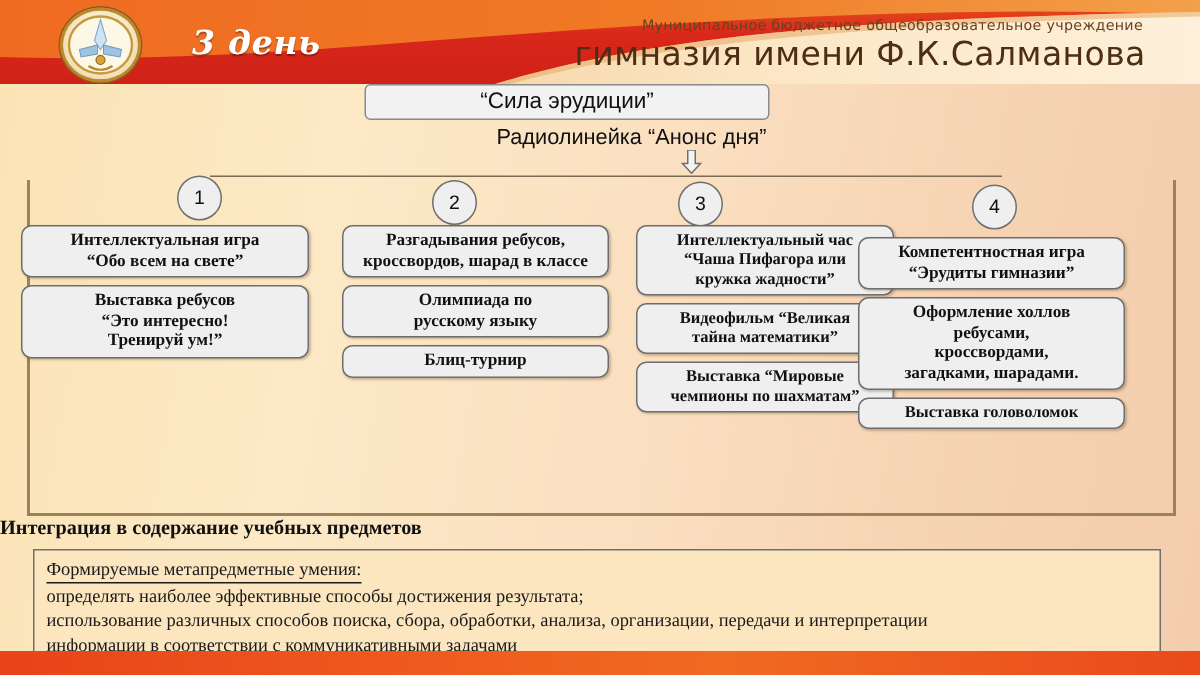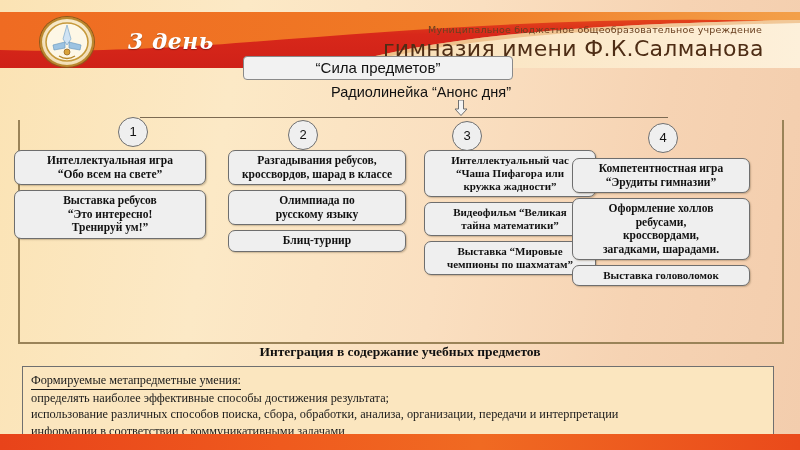--- a/index.html
+++ b/index.html
@@ -9,21 +9,21 @@
     background:#fce8c0;
     position:relative;
   }
   
   #slide{
     position:absolute;inset:0;
     background:linear-gradient(100deg,#fbe3b4 0%,#fce9c6 28%,#fadfc0 55%,#f6d3b3 78%,#f3cdad 100%);
   }
   
   .hdr{
-    position:absolute;left:0;top:12px;width:800px;height:64px;overflow:hidden;
+    position:absolute;left:0;top:0;width:800px;height:64px;overflow:hidden;
   }
   .hdr-red{
     position:absolute;left:0;top:0;width:800px;height:56px;
     background:linear-gradient(180deg,#e8501c 0%,#d8281a 40%,#cf2118 100%);
   }
   .hdr-swoosh{
     position:absolute;left:0;top:0;width:800px;height:56px;
   }
   .hdr-title1{
     position:absolute;left:395px;top:12px;width:400px;
@@ -107,21 +107,21 @@
     font-weight:bold;
     font-size:11.5px;
     color:#111;
     line-height:1.18;
     box-shadow:1px 1px 1.5px rgba(90,70,40,.30);
   }
   .box.sm{font-size:11px;}
   
   .integration{
     position:absolute;left:0;top:344px;width:800px;
-    text-align:center;font-weight:bold;font-size:13.5px;color:#111;
+    font-weight:bold;font-size:13.5px;color:#111;
     font-family:"Liberation Serif", serif;
   }
   
   .panel{
     position:absolute;left:22px;top:366px;width:752px;height:70px;
     box-sizing:border-box;
     background:#fbe6bf;
     border:1px solid #6f6f6f;
     padding:3px 8px 0 8px;
   }
@@ -175,21 +175,21 @@
         <circle cx="25" cy="33" r="3" fill="#d9a33c" stroke="#8c5c1c" stroke-width=".7"></circle>
         <path d="M17 37 Q25 42 33 37" fill="none" stroke="#b8892f" stroke-width="1.4"></path>
       </svg>
     </div>
 
     <div class="day-badge">3 день</div>
     <div class="hdr-title1">Муниципальное бюджетное общеобразовательное учреждение</div>
     <div class="hdr-title2">гимназия имени Ф.К.Салманова</div>
   </div>
 
-  <div class="titlebox">“Сила предметов”</div>
+  <div class="titlebox">“Сила эрудиции”</div>
   <div class="subtitle">Радиолинейка “Анонс дня”</div>
 
   <svg class="down-arrow" viewBox="0 0 14 16">
     <path d="M4.5,0 L9.5,0 L9.5,9 L13,9 L7,15.5 L1,9 L4.5,9 Z" fill="#f4f4f4" stroke="#6f6f6f" stroke-width="1"></path>
   </svg>
   <div class="hline"></div>
 
   <div class="frame"></div>
 
   <div class="circle c1">1</div>

